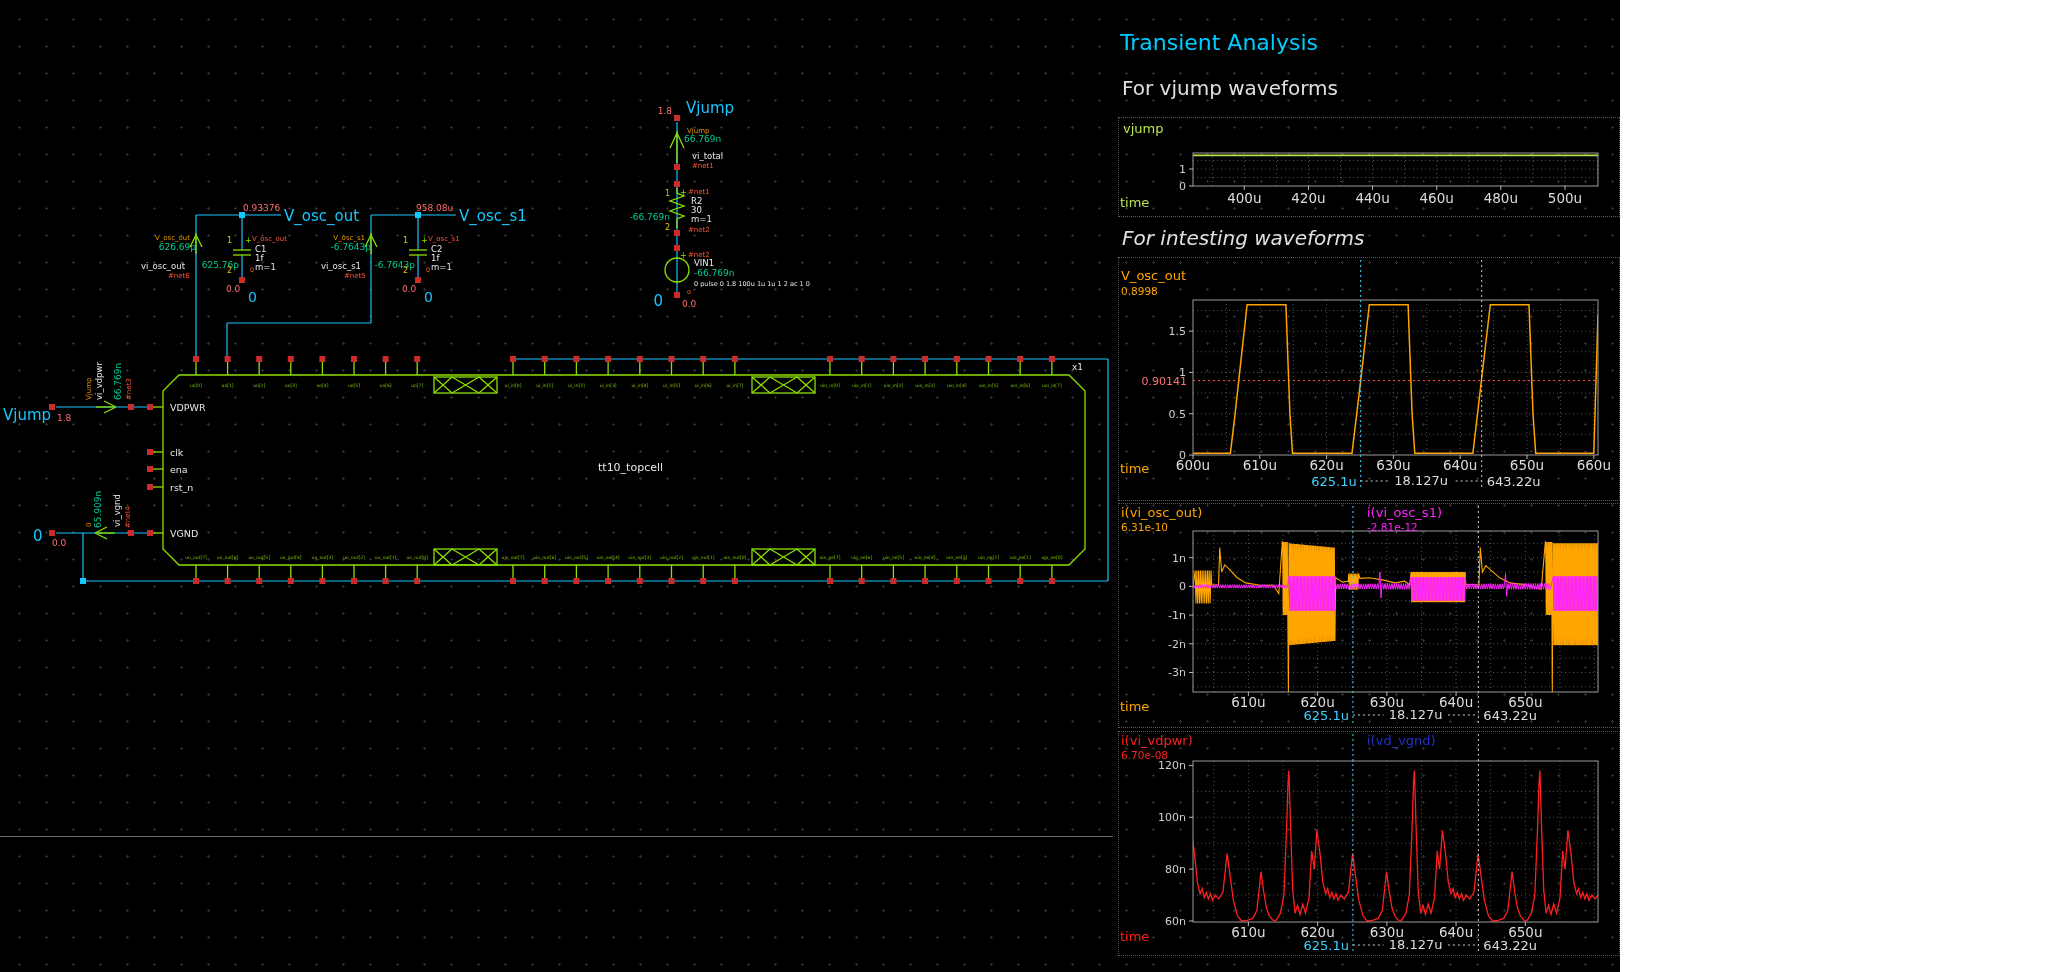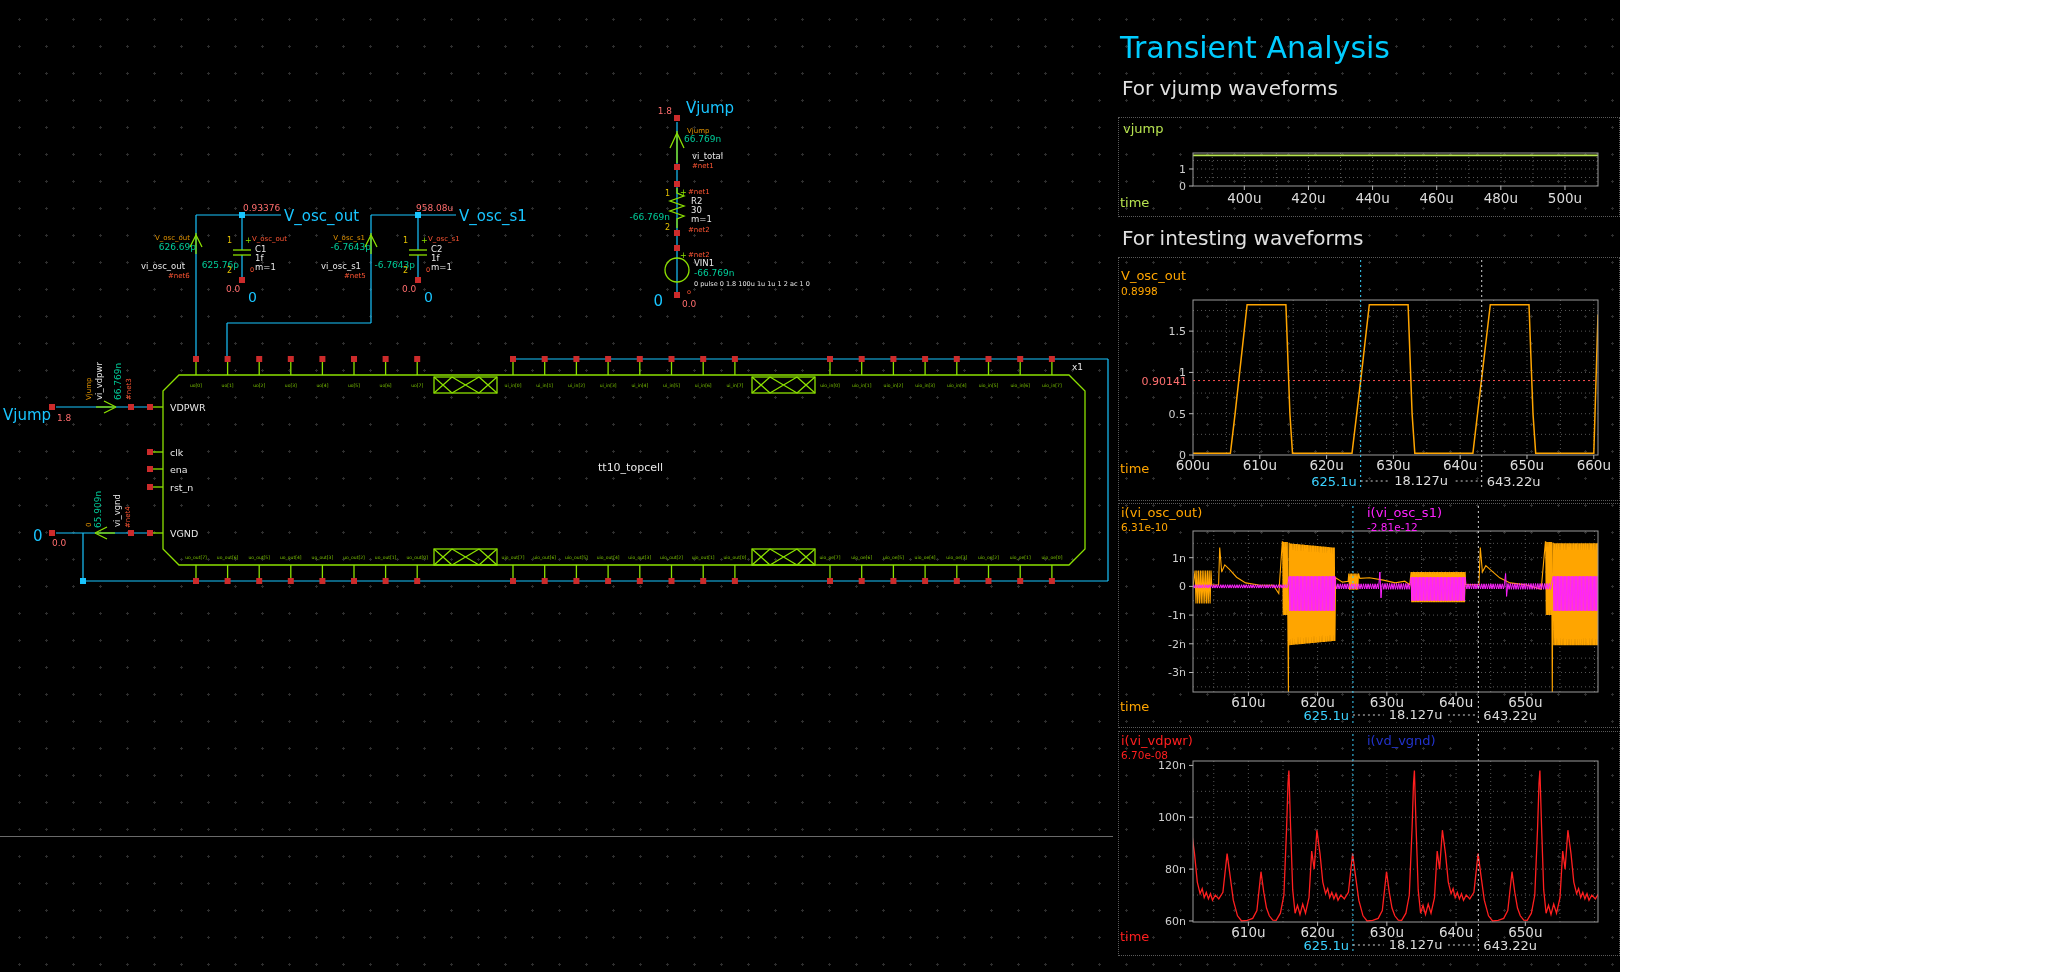--- a/index.html
+++ b/index.html
@@ -3,23 +3,23 @@
 <meta charset="utf-8">
 <style>
   html,body{margin:0;padding:0;background:#222;}
   .screen{position:relative;width:2048px;height:972px;overflow:hidden;background-color:#000;
     background-image:radial-gradient(circle,#2e2e2e 1px,transparent 1.2px);
     background-size:27px 27px;background-position:6px 6px;
     font-family:"DejaVu Sans",sans-serif;}
   .gutter{position:absolute;left:1620px;top:0;width:428px;height:972px;background:#fff;}
   .sep-line{position:absolute;left:0;top:836px;width:1113px;height:1px;background:#6a6a6a;}
   .heading{position:absolute;white-space:nowrap;}
-  .h-title{left:1120px;top:30px;font-size:30px;color:#00ccff;}
+  .h-title{left:1120px;top:30px;font-size:22px;color:#00ccff;}
   .h-known{left:1122px;top:76px;font-size:20px;color:#e0e0e0;}
-  .h-intest{left:1122px;top:226px;font-size:20px;color:#e0e0e0;}
+  .h-intest{left:1122px;top:226px;font-size:20px;color:#e0e0e0;font-style:italic;}
   .panel{position:absolute;border:1px dotted #5a5a5a;}
   .p1{left:1118px;top:117px;width:500px;height:98px;}
   .p2{left:1118px;top:257px;width:500px;height:242px;}
   .p3{left:1118px;top:503px;width:500px;height:223px;}
   .p4{left:1118px;top:731px;width:500px;height:223px;}
   svg{position:absolute;left:0;top:0;}
   #charts-svg{left:1113px;}
   
   .grid{stroke:#555;stroke-width:1;stroke-dasharray:1,3;}
   .plotbox{fill:none;stroke:#9a9a9a;stroke-width:1;}

